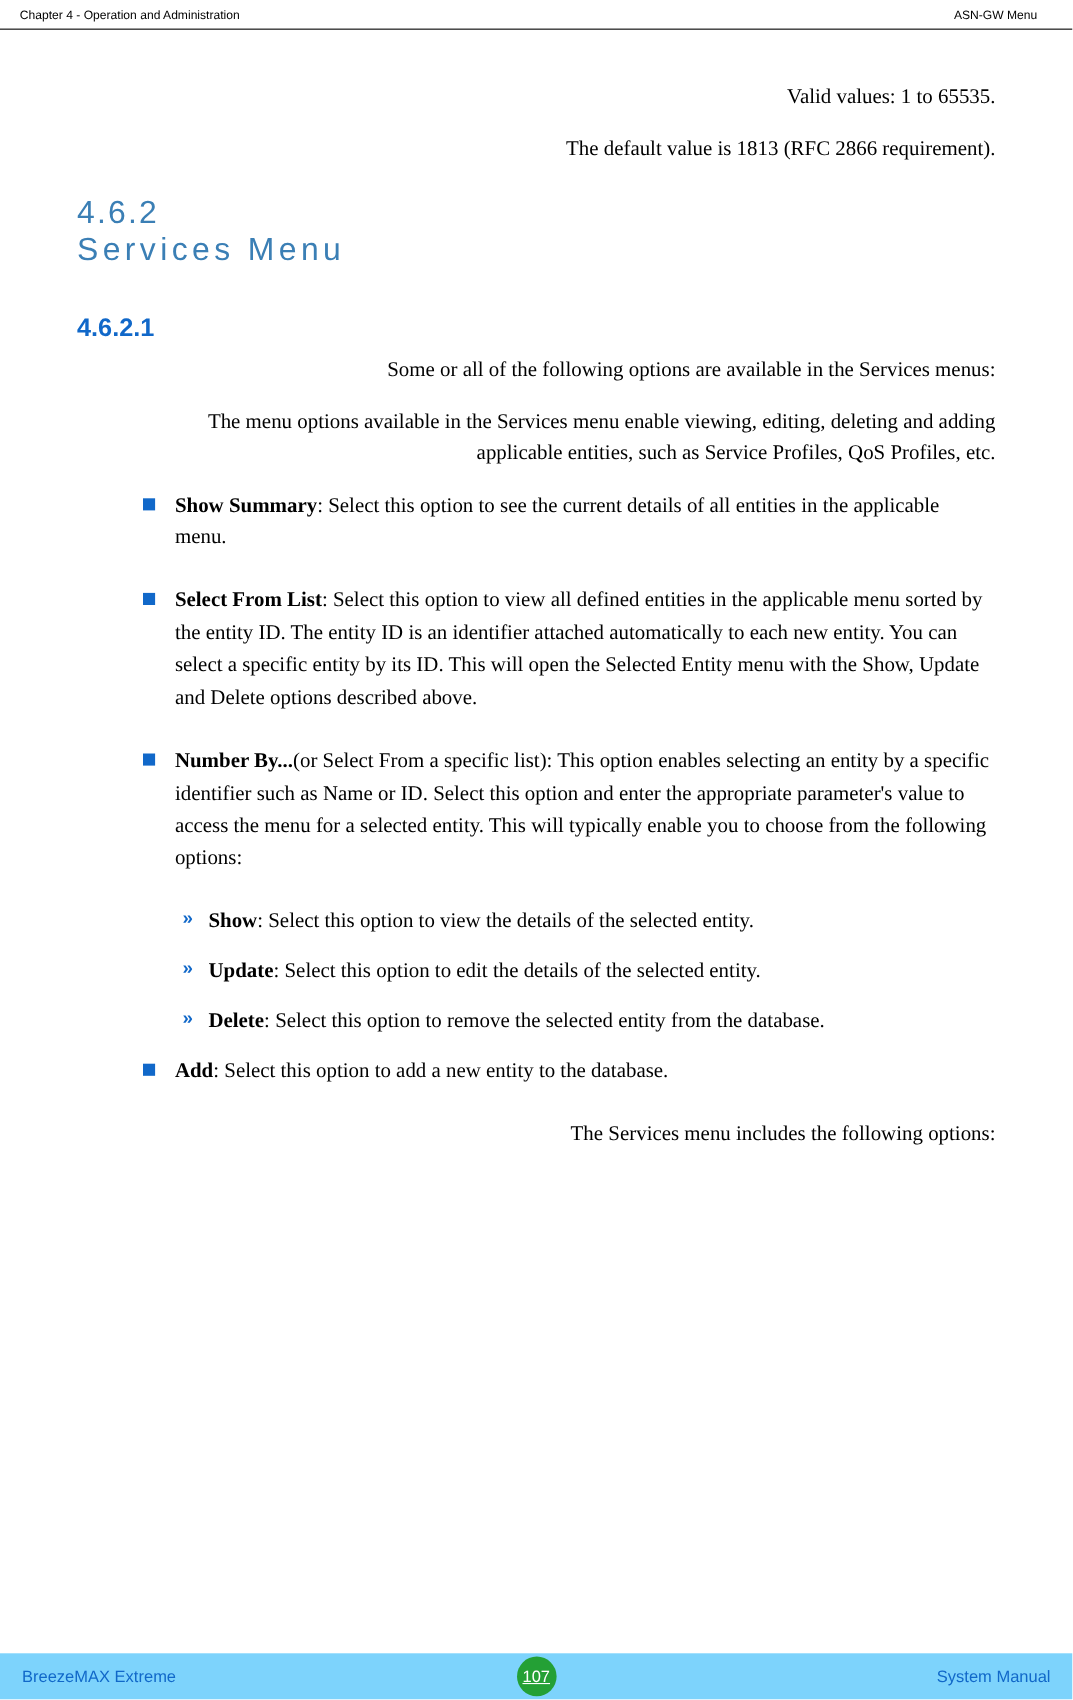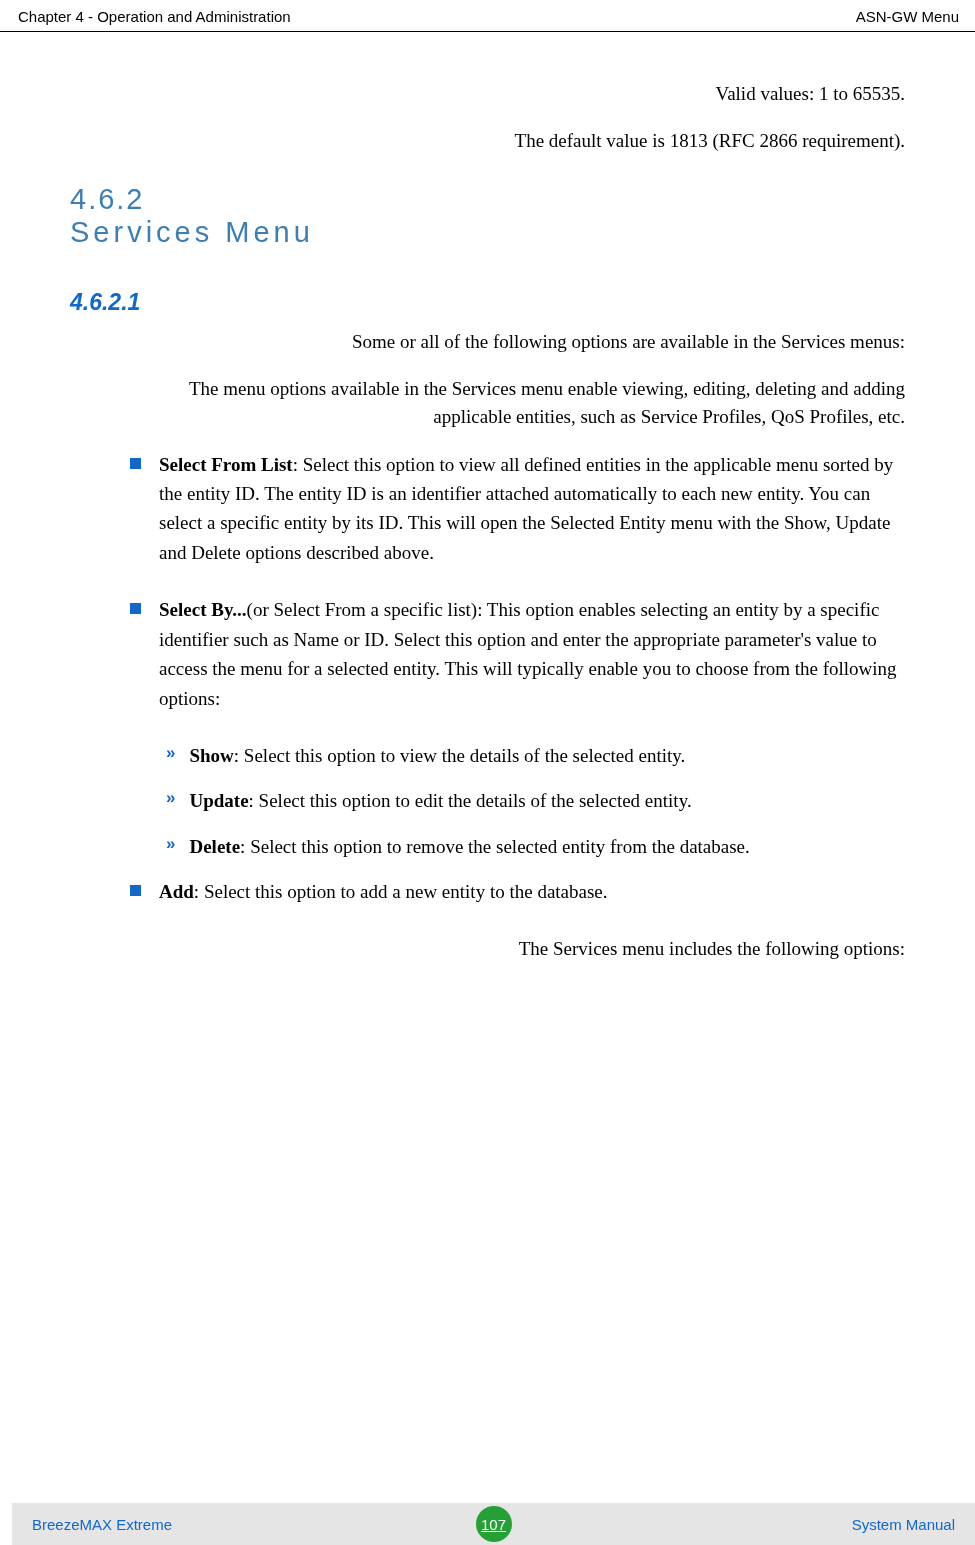--- a/index.html
+++ b/index.html
@@ -11,24 +11,24 @@
       font-family: Georgia, 'Times New Roman', serif;
       width: 975px;
       height: 1545px;
       background: #ffffff;
       position: relative;
       color: #000;
     }
     .page-header {
       display: flex;
       justify-content: space-between;
-      padding: 8px 16px 6px 18px;
+      padding: 8px 32px 6px 18px;
       border-bottom: 1px solid #000;
       font-family: Arial, Helvetica, sans-serif;
-      font-size: 15px;
+      font-size: 11px;
     }
     .content {
       padding: 48px 70px 0 70px;
     }
     .body-text {
       font-size: 19px;
       line-height: 1.5;
       margin-left: 60px;
       margin-bottom: 18px;
       text-align: right;
@@ -53,21 +53,20 @@
       font-size: 29px;
       color: #3b7fb5;
       letter-spacing: 4px;
       font-weight: 400;
     }
     .subsection-heading {
       display: flex;
       align-items: baseline;
       margin-top: 20px;
       margin-bottom: 12px;
-      font-style: italic;
     }
     .subsection-number {
       font-family: Arial, Helvetica, sans-serif;
       font-size: 23px;
       color: #1168c9;
       font-weight: 700;
       width: 130px;
     }
     .subsection-title {
       font-family: Arial, Helvetica, sans-serif;
@@ -115,24 +114,24 @@
       margin-right: 14px;
       margin-top: 2px;
       font-family: Arial, sans-serif;
     }
     .link-text {
       color: #1168c9;
     }
     .page-footer {
       position: absolute;
       bottom: 0;
-      left: 12px;
+      left: 0;
       right: 0;
       height: 42px;
-      background: #e5e5e5;
+      background: #7dd3fc;
       display: flex;
       align-items: center;
       justify-content: space-between;
       padding: 0 20px;
       font-family: Arial, Helvetica, sans-serif;
       font-size: 15px;
       color: #1168c9;
     }
     .page-number-badge {
       position: absolute;
@@ -170,32 +169,38 @@
   </div>
 
   <div class="subsection-heading">
     <span class="subsection-number">4.6.2.1</span>
   </div>
 
   <p class="body-text">Some or all of the following options are available in the Services menus:</p>
   <p class="body-text">The menu options available in the Services menu enable viewing, editing, deleting and adding applicable entities, such as Service Profiles, QoS Profiles, etc.</p>
 
   <div class="bullet-list">
+    <div class="bullet-item">
+      <div class="square-bullet"></div>
+      <div class="bullet-text">
+        <span class="bold">Show Summary</span><span>: Select this option to see the current details of all entities in the applicable menu.</span>
+      </div>
+    </div>
 
     <div class="bullet-item">
       <div class="square-bullet"></div>
       <div class="bullet-text">
         <span class="bold">Select From List</span><span>: Select this option to view all defined entities in the applicable menu sorted by the entity ID. The entity ID is an identifier attached automatically to each new entity. You can select a specific entity by its ID. This will open the Selected Entity menu with the Show, Update and Delete options described above.</span>
       </div>
     </div>
 
     <div class="bullet-item">
       <div class="square-bullet"></div>
       <div class="bullet-text">
-        <span class="bold">Select By...</span><span>(or Select From a specific list): This option enables selecting an entity by a specific identifier such as Name or ID. Select this option and enter the appropriate parameter's value to access the menu for a selected entity. This will typically enable you to choose from the following options:</span>
+        <span class="bold">Number By...</span><span>(or Select From a specific list): This option enables selecting an entity by a specific identifier such as Name or ID. Select this option and enter the appropriate parameter's value to access the menu for a selected entity. This will typically enable you to choose from the following options:</span>
       </div>
     </div>
   </div>
 
   <div class="sub-bullet-list">
     <div class="sub-bullet-item">
       <span class="chevron-bullet">»</span>
       <div class="bullet-text">
         <span class="bold">Show</span><span>: Select this option to view the details of the selected entity.</span>
       </div>

